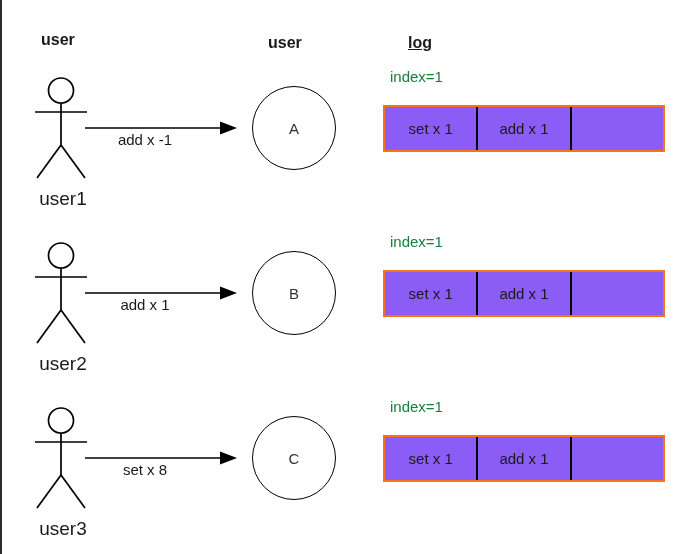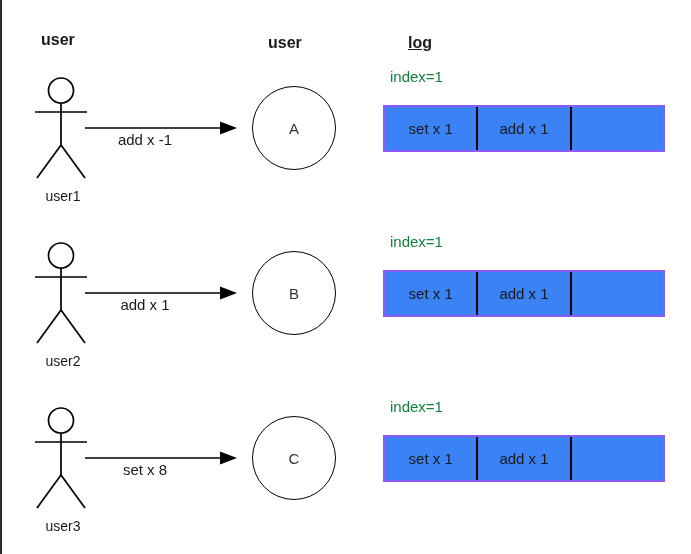--- a/index.html
+++ b/index.html
@@ -46,21 +46,21 @@
     position: absolute;
     left: 28px; top: 15px;
     width: 66px; height: 112px;
   }
   .actor svg { display: block; }
   .user-label {
     position: absolute;
     left: 26px; top: 128px;
     width: 74px;
     text-align: center;
-    font-size: 14px;
+    font-size: 19px;
     color: #1a1a1a;
     white-space: nowrap;
   }
   .message-label {
     position: absolute;
     left: 95px; top: 31px;
     width: 100px;
     text-align: center;
     font-size: 15px;
     color: #1a1a1a;
@@ -90,24 +90,24 @@
     position: absolute;
     left: 390px; top: 8px;
     font-size: 15px;
     color: #15803d;
     white-space: nowrap;
   }
   .log-table {
     position: absolute;
     left: 383px; top: 45px;
     width: 282px; height: 47px;
-    border: 2px solid #8b5cf6;
+    border: 2px solid #f97316;
     box-sizing: border-box;
     display: flex;
-    background: #3b82f6;
+    background: #8b5cf6;
   }
   .log-cell {
     flex: 1 1 0;
     display: flex;
     align-items: center;
     justify-content: center;
     font-size: 15px;
     color: #1a1a1a;
     white-space: nowrap;
   }

